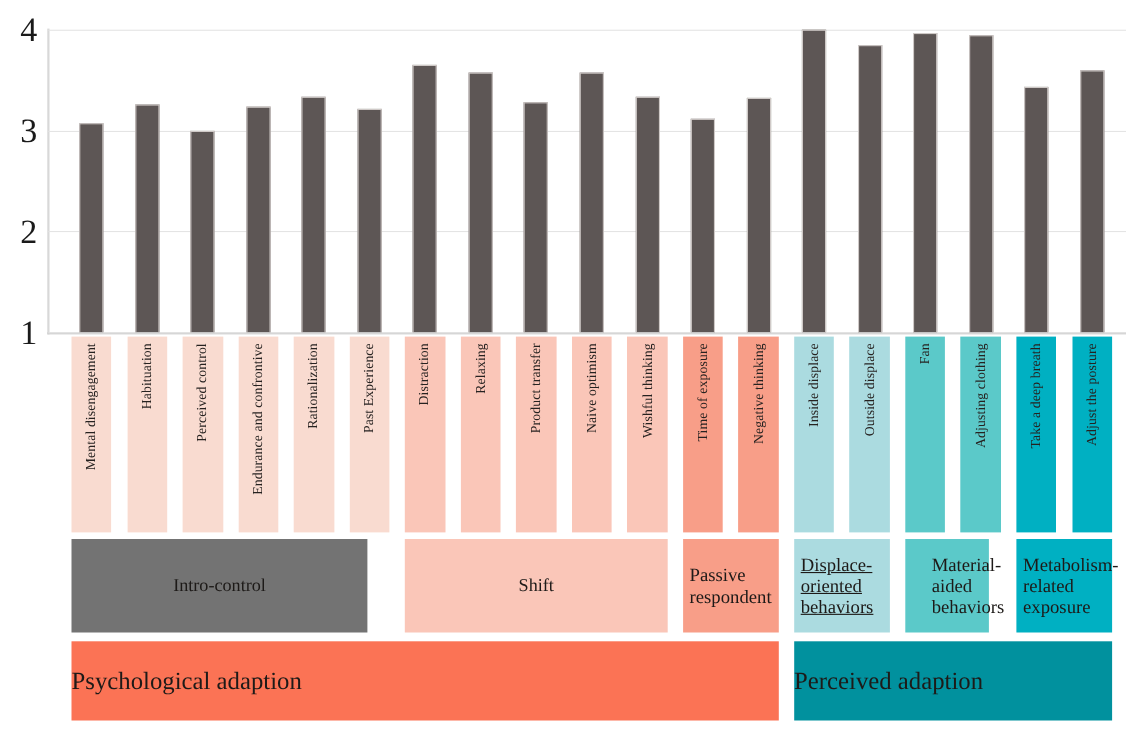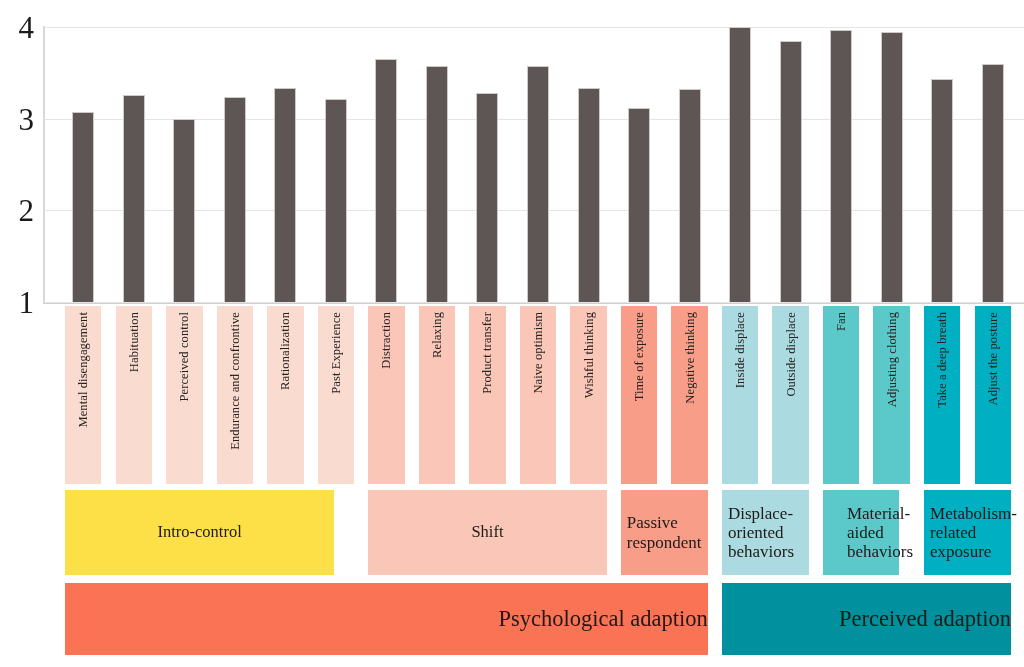--- a/index.html
+++ b/index.html
@@ -114,21 +114,21 @@
   #toprow {
     position: absolute;
     left: 44px; top: 583px;
     width: 980px; height: 72px;
   }
   .topband {
     position: absolute;
     top: 0; bottom: 0;
     display: flex;
     align-items: center;
-    justify-content: flex-end;
+    justify-content: flex-start;
     font-size: 22.5px;
     color: #1d1a18;
     font-family: "Liberation Serif", serif;
   }
 </style>
 </head>
 <body>
 
 <div id="stage">
 
@@ -222,32 +222,32 @@
       </div>
       <div class="itemcell" style="left: 880.021px; width: 36.3789px; background: rgb(0, 176, 194);">
         <span class="itemtext">Take a deep breath</span>
       </div>
       <div class="itemcell" style="left: 930.547px; width: 36.3789px; background: rgb(0, 176, 194);">
         <span class="itemtext">Adjust the posture</span>
       </div>
     </div>
 
   <div id="bandrow">
-      <div class="band wide" style="left: 21.0737px; width: 269px; background: #fde047;">
+      <div class="band wide" style="left: 21.0737px; width: 269px; background: #737373;">
         <span style="white-space: pre-line;">Intro-control</span>
       </div>
       <div class="band wide" style="left: 324.232px; width: 238.484px; background: rgb(250, 198, 184);">
         <span style="white-space: pre-line;">Shift</span>
       </div>
       <div class="band narrow" style="left: 576.863px; width: 86.9053px; background: rgb(248, 158, 136);">
         <span style="white-space: pre-line;">Passive
 respondent</span>
       </div>
       <div class="band narrow" style="left: 677.916px; width: 86.9053px; background: rgb(171, 219, 224);">
-        <span style="white-space: pre-line;">Displace-
+        <span style="white-space: pre-line; text-decoration: underline;">Displace-
 oriented
 behaviors</span>
       </div>
       <div class="band narrow" style="left: 778.968px; width: 76px; background: rgb(91, 201, 201); padding-left: 24px;">
         <span style="white-space: pre-line;">Material-
 aided
 behaviors</span>
       </div>
       <div class="band narrow" style="left: 880.021px; width: 86.9053px; background: rgb(0, 176, 194);">
         <span style="white-space: pre-line;">Metabolism-

